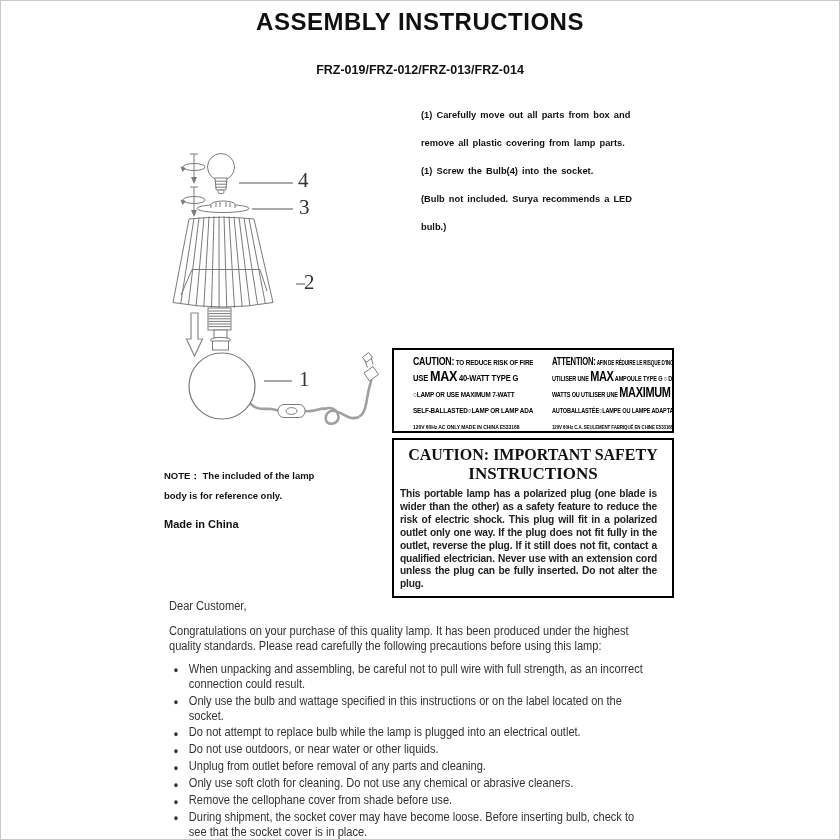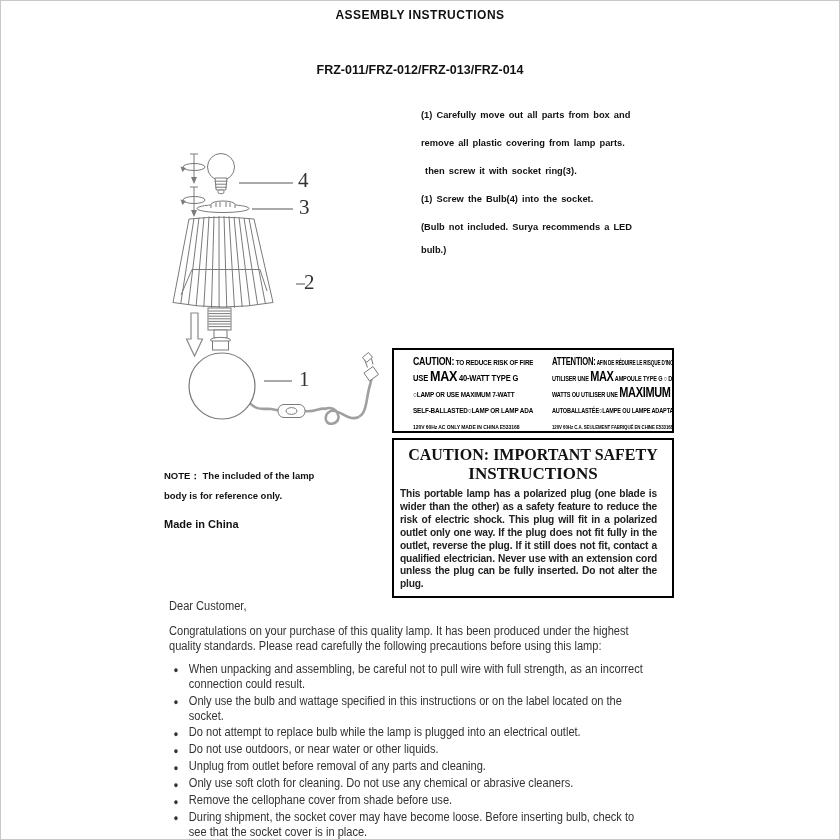--- a/index.html
+++ b/index.html
@@ -3,21 +3,21 @@
 <meta charset="utf-8">
 <style>
   html,body{margin:0;padding:0;background:#e8e8e8;}
   .page{
     position:relative;width:840px;height:840px;background:#ffffff;
     border:1px solid #c8c8c8;box-sizing:border-box;overflow:hidden;
     font-family:"Liberation Sans",sans-serif;color:#1a1a1a;
   }
   
   .title{position:absolute;top:7px;left:0;width:100%;text-align:center;
-    font-size:12px;font-weight:bold;letter-spacing:.5px;color:#111;}
+    font-size:24px;font-weight:bold;letter-spacing:.5px;color:#111;}
   .model{position:absolute;left:0;width:100%;text-align:center;
     font-size:12.5px;font-weight:bold;color:#111;}
   .model.m1{top:43px}
   .model.m2{top:62px}
   
   .steps{position:absolute;left:420px;top:107px;width:250px;}
   .step-line{font-size:9.3px;font-weight:bold;line-height:14px;height:14px;
     white-space:pre;word-spacing:1.5px;color:#111;}
   .step-line:nth-child(-n+4){margin-bottom:14px;}
   .step-line:nth-child(5){margin-bottom:9px;}
@@ -62,26 +62,25 @@
   .bullet-item{position:relative;padding-left:22px;font-size:12.3px;
     line-height:14.9px;margin-bottom:2px;}
   .bullet-item::before{content:"●";position:absolute;left:5px;top:1.5px;font-size:9px;}
 </style>
 </head>
 <body>
 
 <div class="page">
 
   <div class="title">ASSEMBLY INSTRUCTIONS</div>
-  <div class="model m2">FRZ-011/FRZ-012/FRZ-013/FRZ-014</div>
+  <div class="model m2">FRZ-019/FRZ-012/FRZ-013/FRZ-014</div>
 
   <div class="steps">
       <div class="step-line">(1) Carefully move out all parts from box and</div>
       <div class="step-line">remove all plastic covering from lamp parts.</div>
-      <div class="step-line"> then screw it with socket ring(3).</div>
       <div class="step-line">(1) Screw the Bulb(4) into the socket.</div>
       <div class="step-line">(Bulb not included. Surya recommends a LED</div>
       <div class="step-line">bulb.)</div>
     </div>
 
   <svg class="diagram" viewBox="0 0 240 315" xmlns="http://www.w3.org/2000/svg">
     <defs>
       <g id="rot" stroke="#7a7a7a" stroke-width="1" fill="none">
         <line x1="-4" y1="-15" x2="4" y2="-15"></line>
         <line x1="0" y1="-15" x2="0" y2="9"></line>

